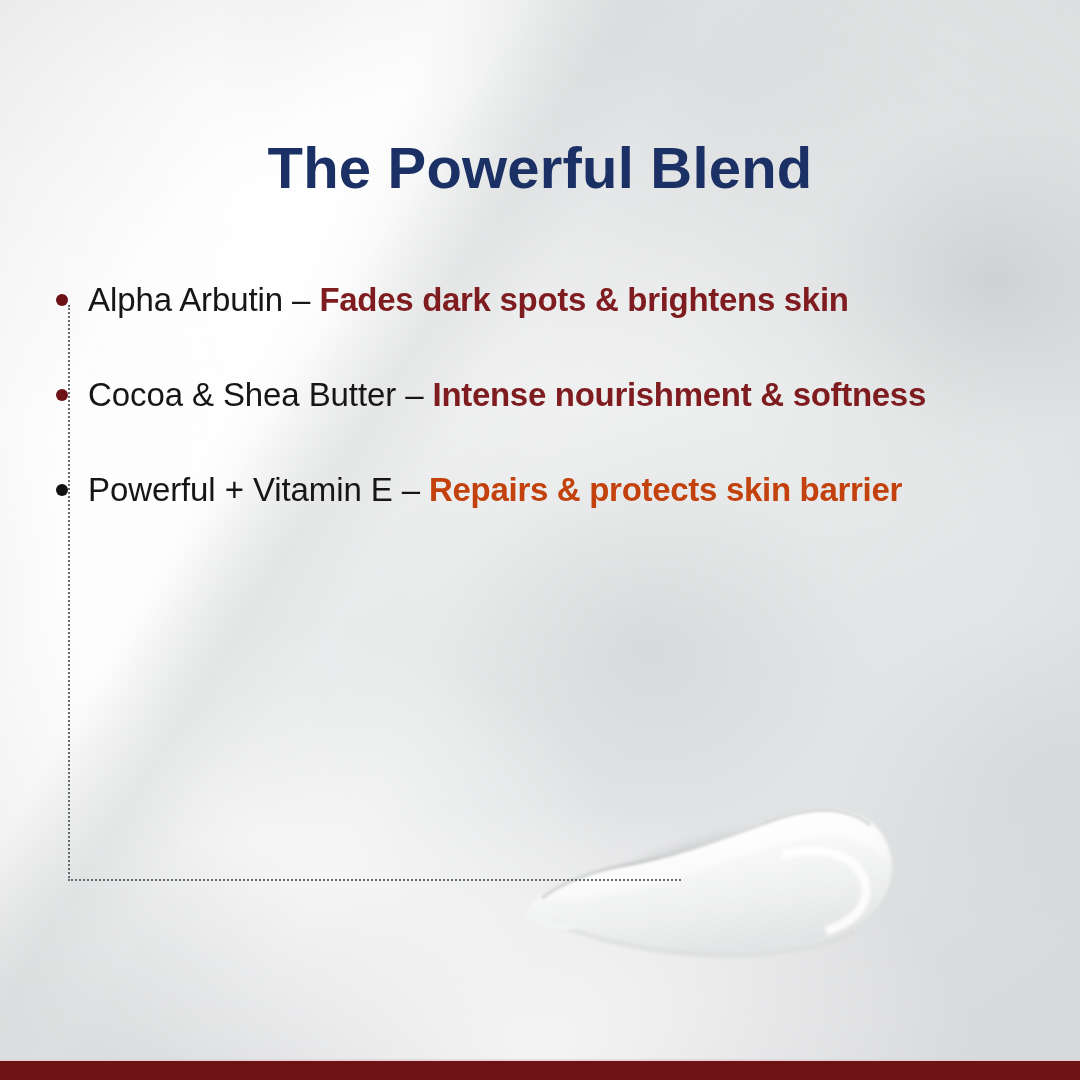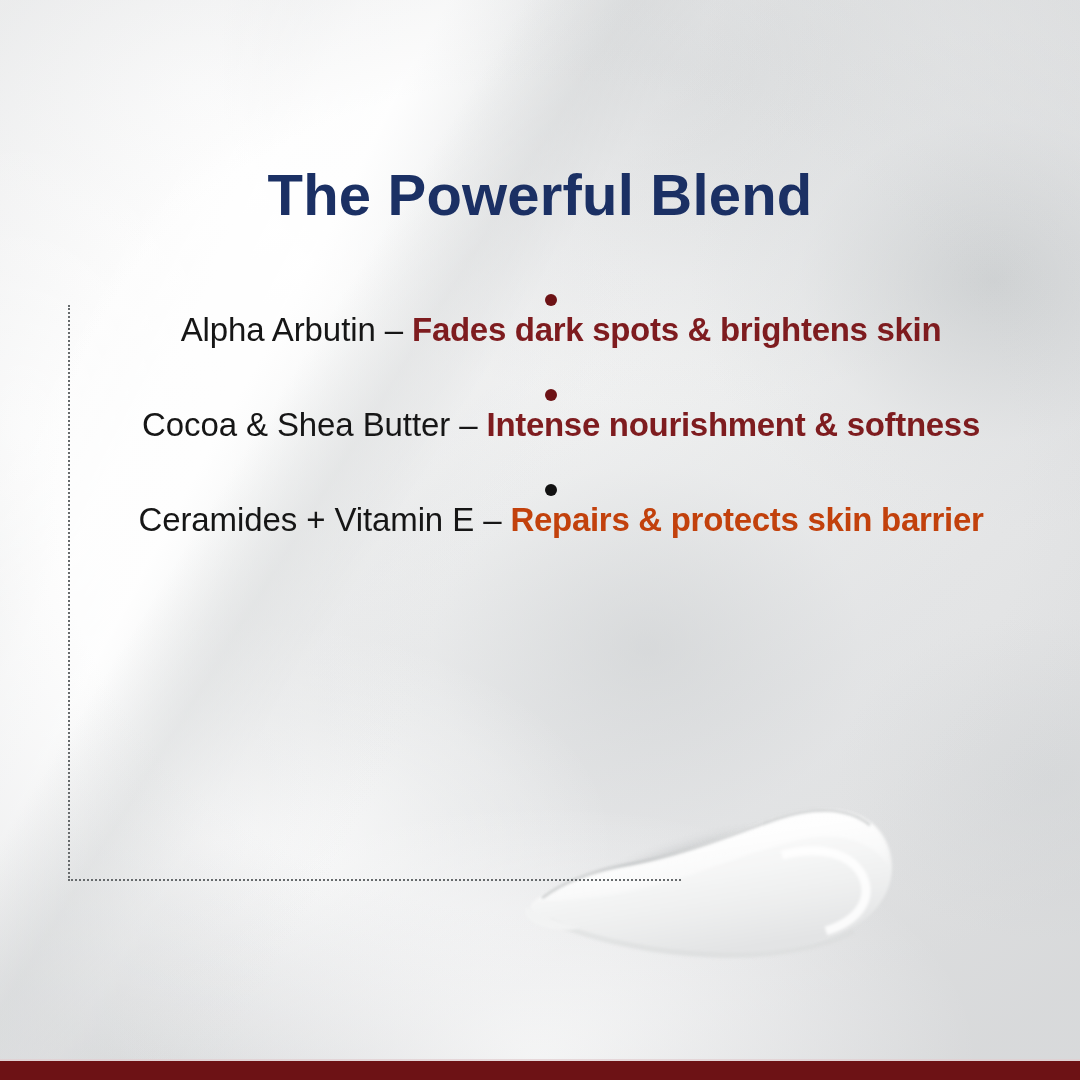--- a/index.html
+++ b/index.html
@@ -87,21 +87,21 @@
     width: 450px;
     height: 240px;
     filter: blur(0.4px);
   }
 
   
   .title {
     position: absolute;
     left: 0;
     right: 0;
-    top: 124px;
+    top: 97px;
     text-align: center;
     font-size: 58px;
     font-weight: 700;
     letter-spacing: 0.2px;
     color: #1b3064;
     line-height: 1.1;
     white-space: nowrap;
   }
 
   
@@ -126,23 +126,22 @@
   .bullets {
     position: absolute;
     left: 56px;
     top: 276px;
     width: 1010px;
   }
   .bullet-row {
     position: relative;
     height: 95px;
     display: flex;
-    align-items: center;
+    align-items: flex-start;
     white-space: nowrap;
-    flex-direction: column;
   }
   .bullet-dot {
     position: relative;
     flex: 0 0 auto;
     width: 12px;
     height: 12px;
     border-radius: 50%;
     margin-top: 18px;
     margin-right: 20px;
     z-index: 2;
@@ -263,21 +262,21 @@
       <span class="bullet-text"><span class="lead" style="color: rgb(22, 22, 22);">Alpha Arbutin</span><span class="dash" style="color: rgb(22, 22, 22);"> – </span><span class="hl" style="color: rgb(126, 28, 31);">Fades dark spots &amp; brightens skin</span></span>
     </div>
 
     <div class="bullet-row">
       <span class="bullet-dot" style="background: rgb(109, 18, 21);"></span>
       <span class="bullet-text"><span class="lead" style="color: rgb(22, 22, 22); margin-top: 29px;">Cocoa &amp; Shea Butter </span><span class="dash" style="color: rgb(22, 22, 22);"> – </span><span class="hl" style="color: rgb(126, 28, 31); margin-top: 20px;">Intense nourishment &amp; softness</span></span>
     </div>
 
     <div class="bullet-row">
       <span class="bullet-dot" style="background: rgb(17, 17, 17);"></span>
-      <span class="bullet-text"><span class="lead" style="color: rgb(22, 22, 22);">Ceramides + Vitamin E</span><span class="dash" style="color: rgb(22, 22, 22);"> – </span><span class="hl" style="color: #c2410c;">Repairs &amp; protects skin barrier</span></span>
+      <span class="bullet-text"><span class="lead" style="color: rgb(22, 22, 22);">Powerful + Vitamin E</span><span class="dash" style="color: rgb(22, 22, 22);"> – </span><span class="hl" style="color: #c2410c;">Repairs &amp; protects skin barrier</span></span>
     </div>
 
   </div>
 
   <div class="bottom-bar-hairline"></div>
   <div class="bottom-bar" style="background: rgb(109, 18, 21);"></div>
 
 </div>
 
 </body></html>

